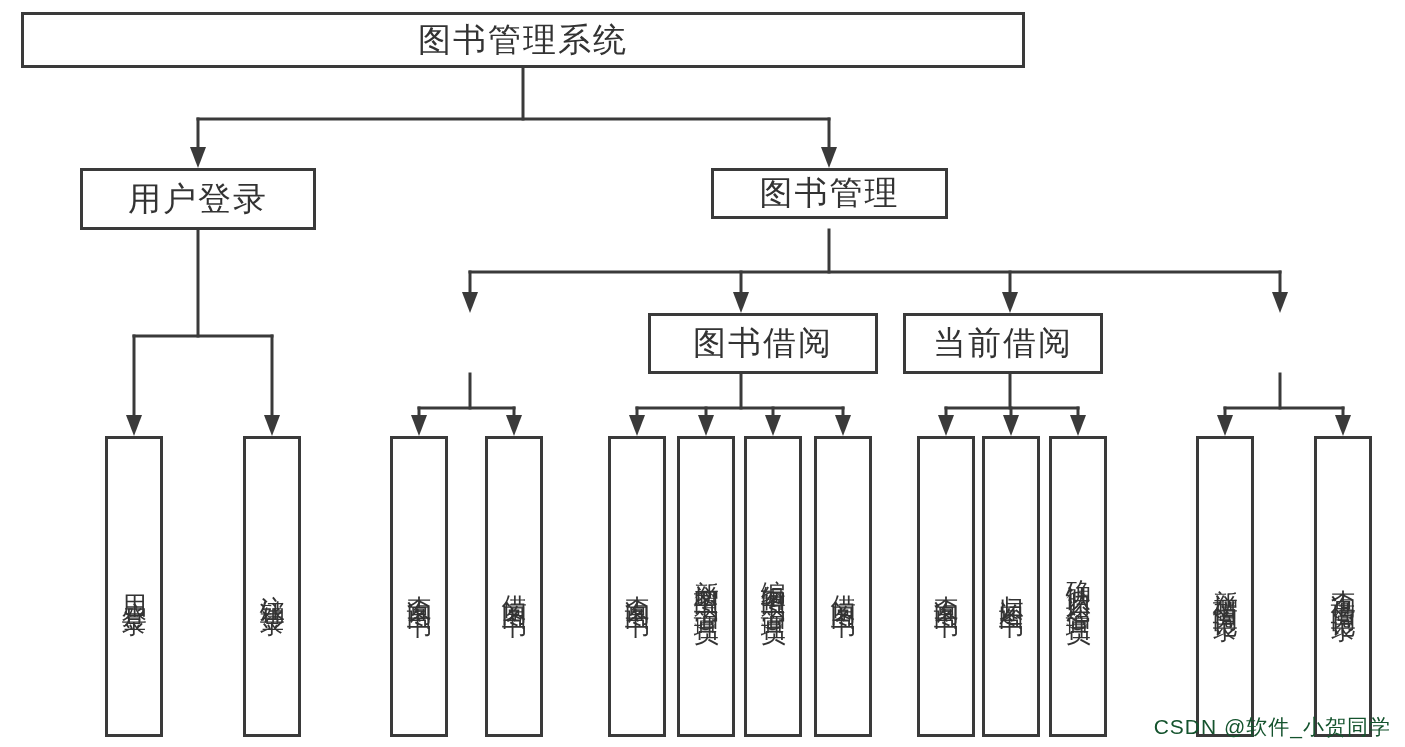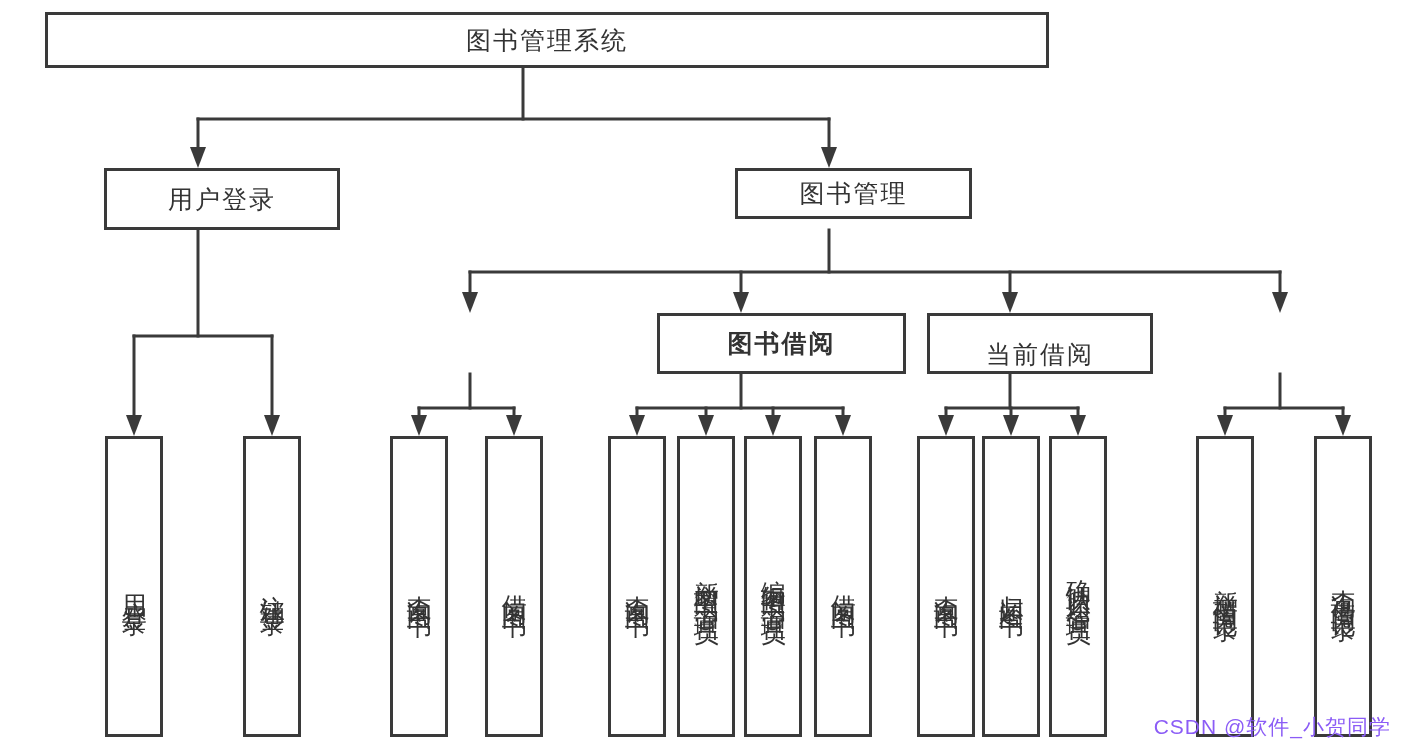--- a/index.html
+++ b/index.html
@@ -13,34 +13,34 @@
   #connectors{position:absolute;left:0;top:0;z-index:0;}
   .node{
     position:absolute;
     background:#ffffff;
     border:3px solid #3a3a3a;
     box-sizing:border-box;
     display:flex;align-items:center;justify-content:center;
     color:#333333;
     z-index:1;
   }
-  .hnode{font-size:25px;letter-spacing:2px;white-space:nowrap;margin-left:24px;}
+  .hnode{font-size:33px;letter-spacing:2px;white-space:nowrap;}
   .vnode .vtext{
     writing-mode:vertical-rl;
     text-orientation:mixed;
     font-size:25px;
     letter-spacing:6px;
     line-height:1.1;
     white-space:nowrap;
   }
   .watermark{
     position:absolute;
     right:14px;bottom:6px;
     font-size:21px;
-    color:#8b5cf6;
+    color:#14532d;
     letter-spacing:1px;
     z-index:2;
     white-space:nowrap;
   }
 </style>
 </head>
 <body>
 
 <div id="canvas">
 
@@ -117,24 +117,24 @@
     <span>图书管理系统</span>
   </div>
 
   <div class="node hnode" style="left:80px;top:168px;width:236px;height:62px;">
     <span>用户登录</span>
   </div>
   <div class="node hnode" style="left:711px;top:168px;width:237px;height:51px;">
     <span>图书管理</span>
   </div>
 
-  <div class="node hnode" style="left:633px;top:313px;width:249px;height:61px;font-weight:bold;">
+  <div class="node hnode" style="left:648px;top:313px;width:230px;height:61px;">
     <span>图书借阅</span>
   </div>
-  <div class="node hnode" style="left:903px;top:313px;width:226px;height:61px;align-items:flex-end;">
+  <div class="node hnode" style="left:903px;top:313px;width:200px;height:61px;">
     <span>当前借阅</span>
   </div>
 
   <div class="node vnode" style="left:105px;top:436px;width:58px;height:301px;">
     <span class="vtext">用户登录</span>
   </div>
   <div class="node vnode" style="left:243px;top:436px;width:58px;height:301px;">
     <span class="vtext">注销登录</span>
   </div>
 

